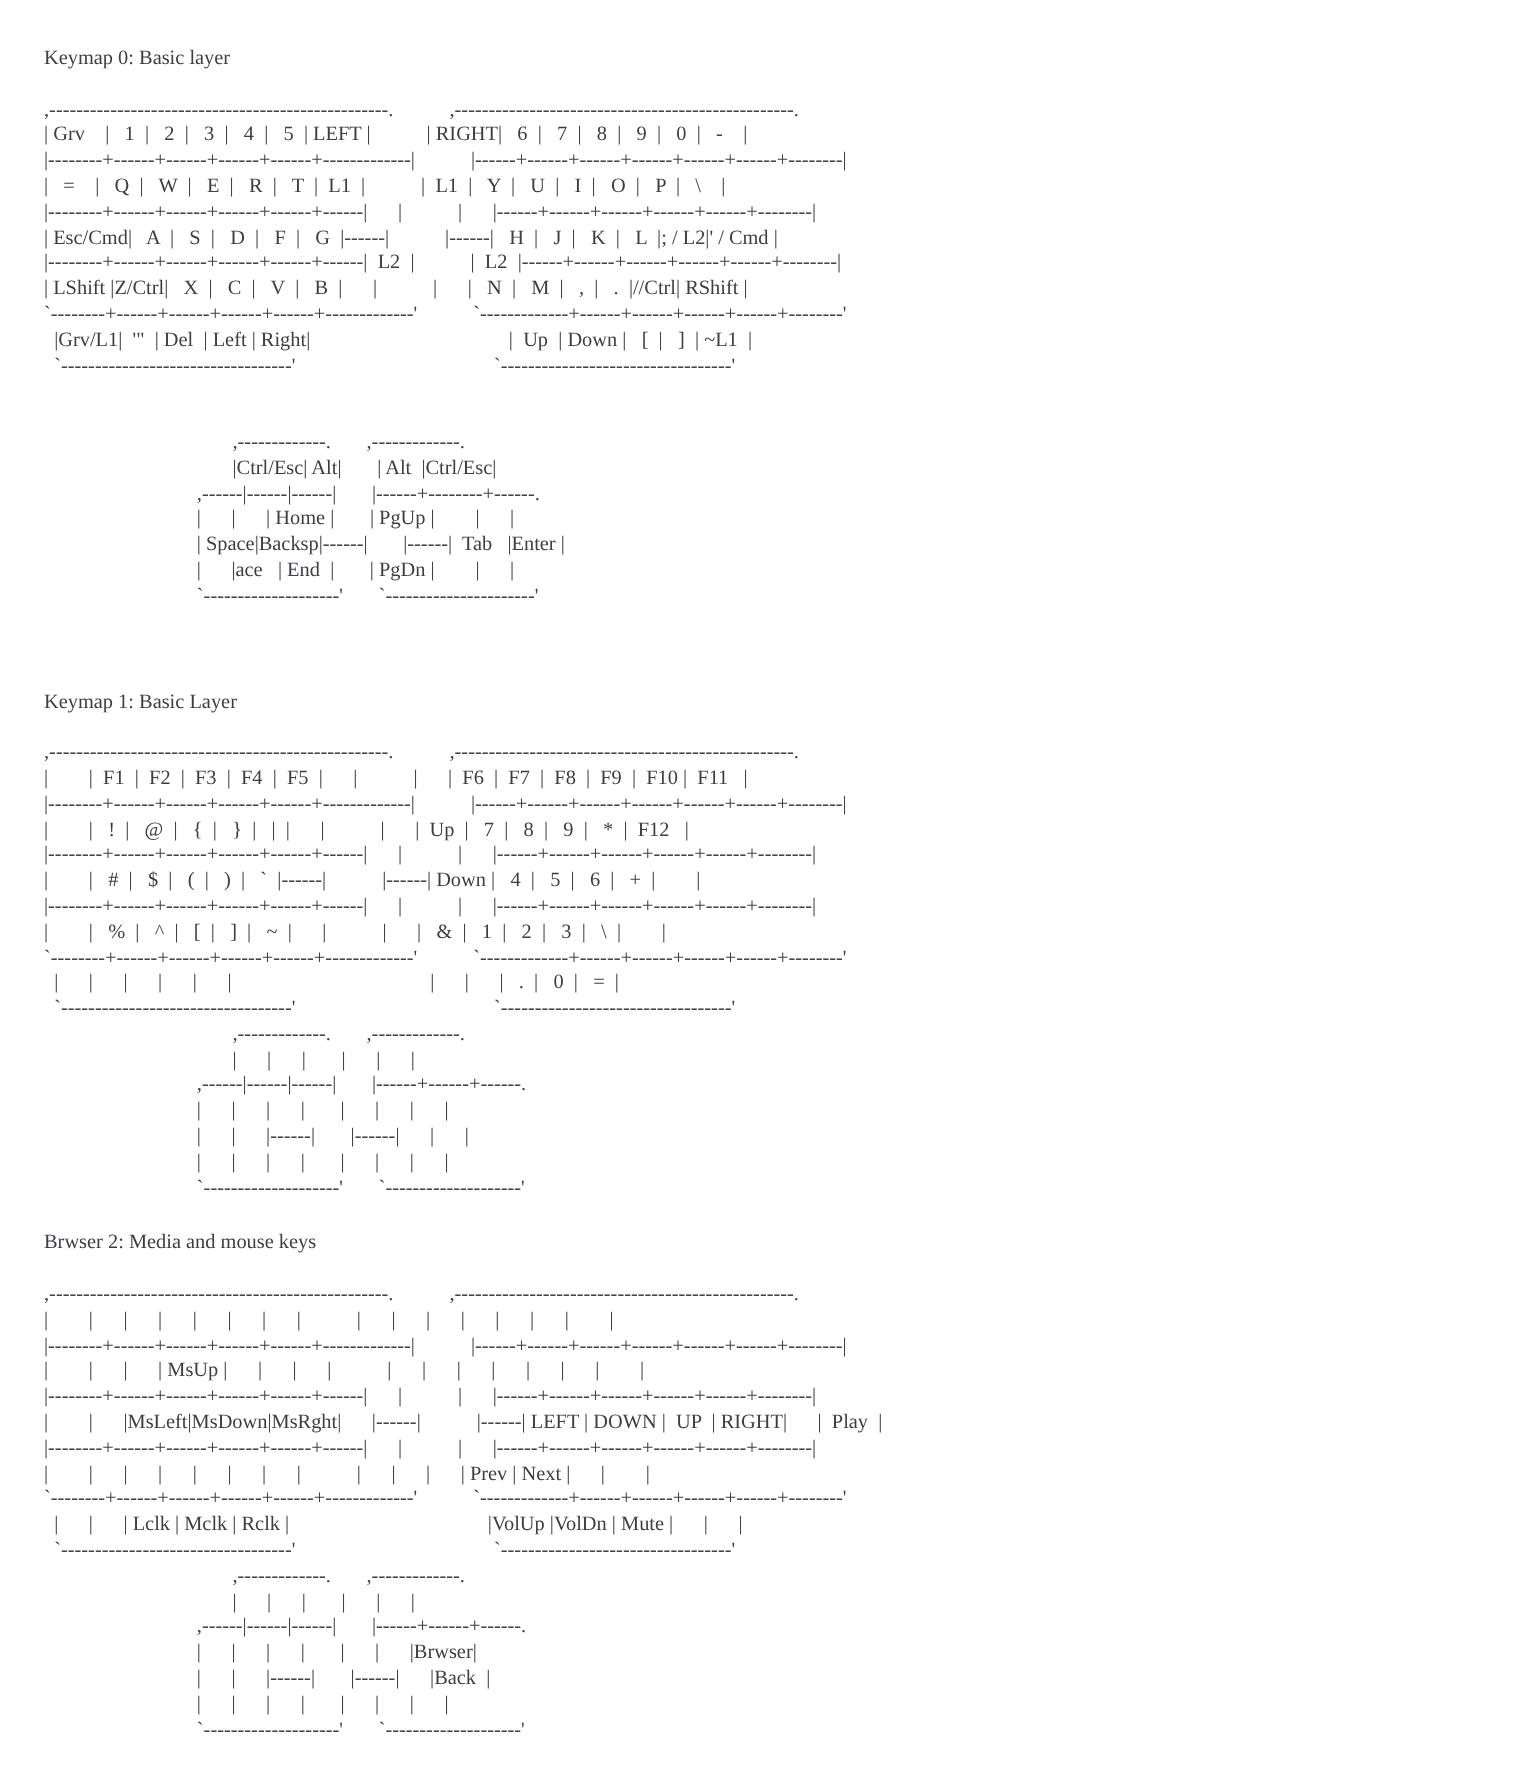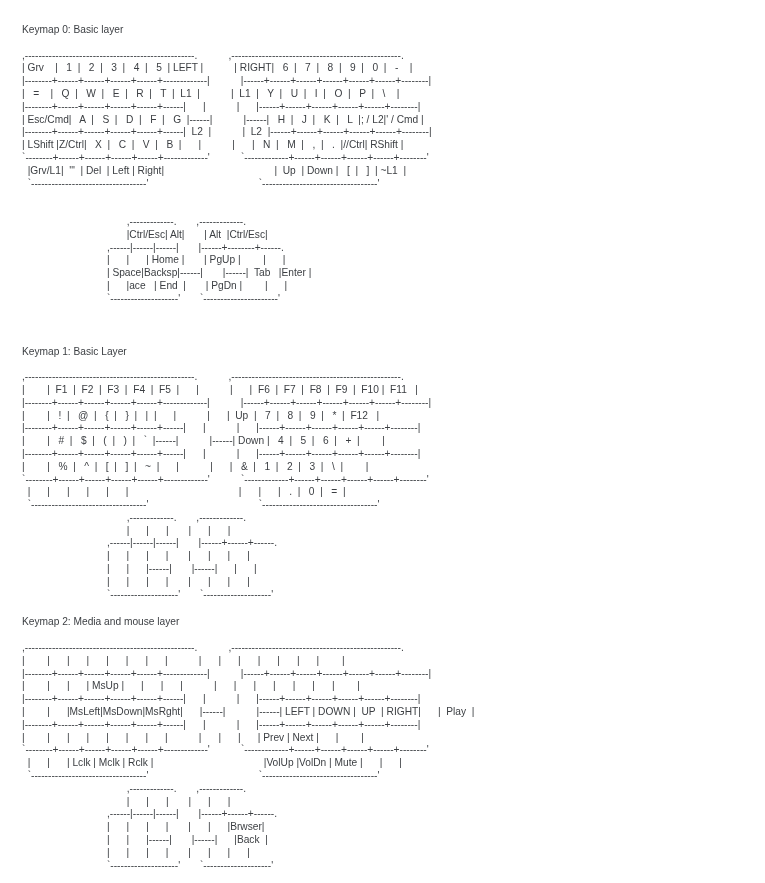--- a/index.html
+++ b/index.html
@@ -8,21 +8,21 @@
     background: #ffffff;
   }
   body {
     width: 765px;
     height: 883px;
     overflow: hidden;
     box-sizing: border-box;
     padding: 24px 0 0 22px;
   }
   .page {
-    font-family: Liberation Sans, sans-serif;
+    font-family: Liberation Serif, serif;
     font-size: 10.2px;
     line-height: 12.8px;
     color: #3b3e42;
   }
   .section-title {
     font-family: inherit;
     font-size: inherit;
     line-height: inherit;
     white-space: pre;
     margin: 0 0 12.8px 0;
@@ -85,21 +85,21 @@
                                      ,-------------.       ,-------------.
                                      |      |      |       |      |      |
                               ,------|------|------|       |------+------+------.
                               |      |      |      |       |      |      |      |
                               |      |      |------|       |------|      |      |
                               |      |      |      |       |      |      |      |
                               `--------------------'       `--------------------'</pre>
   </div>
 
   <div class="section s2">
-    <div class="section-title">Keymap 2: Media and mouse layer</div>
+    <div class="section-title">Brwser 2: Media and mouse keys</div>
     <pre class="art">,--------------------------------------------------.           ,--------------------------------------------------.
 |        |      |      |      |      |      |      |           |      |      |      |      |      |      |        |
 |--------+------+------+------+------+-------------|           |------+------+------+------+------+------+--------|
 |        |      |      | MsUp |      |      |      |           |      |      |      |      |      |      |        |
 |--------+------+------+------+------+------|      |           |      |------+------+------+------+------+--------|
 |        |      |MsLeft|MsDown|MsRght|      |------|           |------| LEFT | DOWN |  UP  | RIGHT|      |  Play  |
 |--------+------+------+------+------+------|      |           |      |------+------+------+------+------+--------|
 |        |      |      |      |      |      |      |           |      |      |      | Prev | Next |      |        |
 `--------+------+------+------+------+-------------'           `-------------+------+------+------+------+--------'
   |      |      | Lclk | Mclk | Rclk |                                       |VolUp |VolDn | Mute |      |      |

